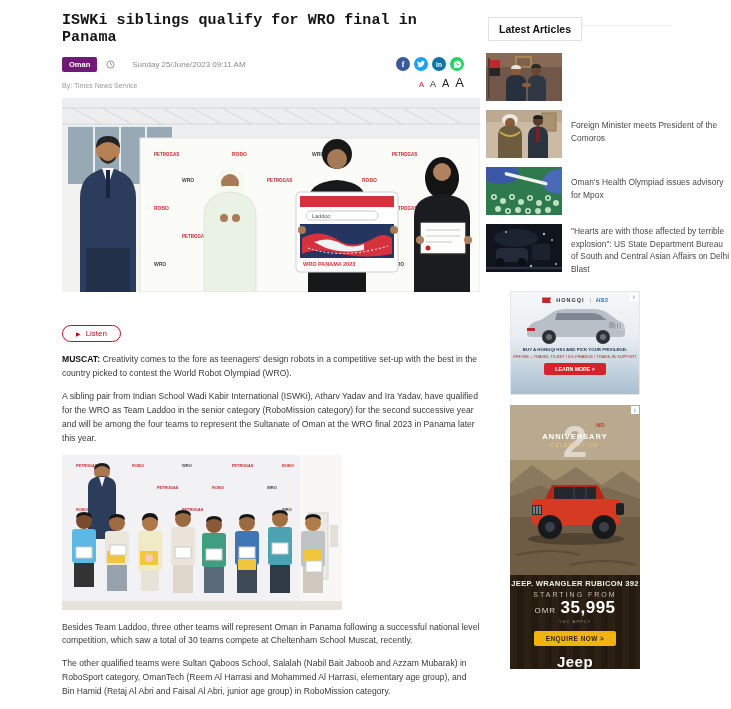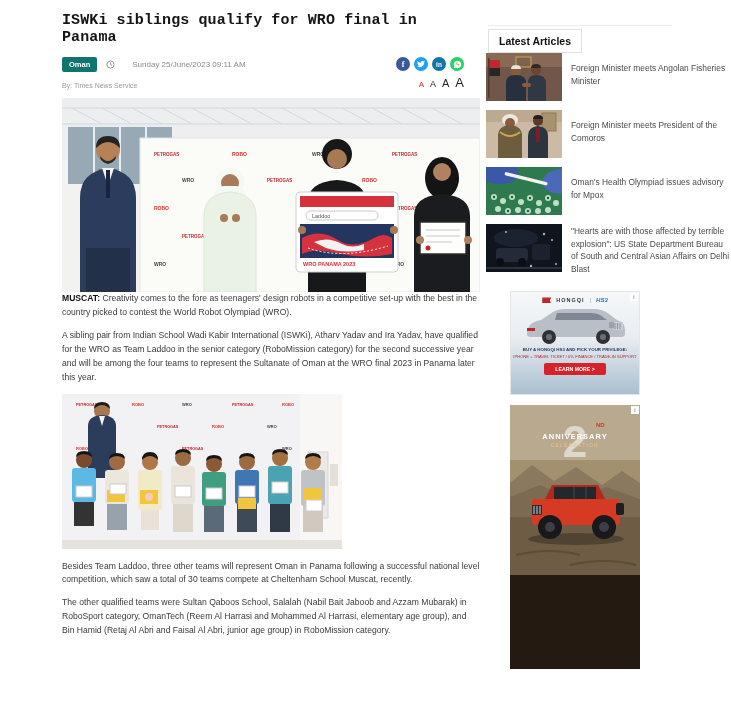--- a/index.html
+++ b/index.html
@@ -7,21 +7,21 @@
     font-family:"Liberation Sans", sans-serif; color:#333; }
   .wrap { display:flex; padding:10px 0 0 62px; }
   .main { width:418px; flex:0 0 418px; }
   .sidebar { width:251px; flex:0 0 251px; padding-left:6px; }
 
   
   h1.title { font-family:Liberation Mono, monospace; font-size:15px; font-weight:bold;
     color:#151515; margin:2px 0 11px; letter-spacing:.1px; }
   .meta-row { display:flex; justify-content:space-between; align-items:flex-start; }
   .badge-row { display:flex; align-items:center; gap:9px; }
-  .badge { background:#0f766e; color:#fff; font-size:7.5px; font-weight:bold;
+  .badge { background:#701a75; color:#fff; font-size:7.5px; font-weight:bold;
     padding:3px 7px; border-radius:2px; cursor:pointer; }
   .date { color:#8a8a8a; font-size:8px; display:flex; align-items:center; gap:17px; }
   .byline { color:#9b9b9b; font-size:7px; margin-top:10px; }
   .meta-right { display:flex; flex-direction:column; align-items:flex-end; gap:5px; margin-right:16px; }
   .social { display:flex; gap:4px; }
   .sicon { width:14px; height:14px; border-radius:50%; color:#fff; display:flex;
     align-items:center; justify-content:center; font-size:8px; font-weight:bold; cursor:pointer; }
   .fb { background:#3b5998; font-family:"Liberation Serif", serif; }
   .tw { background:#1da1f2; }
   .li { background:#0e76a8; font-size:6.5px; }
@@ -37,21 +37,21 @@
     border:1px solid #b5121b; color:#b5121b; background:#fff; border-radius:11px;
     padding:3px 13px; font-size:8px; cursor:pointer; font-family:"Liberation Sans",sans-serif; }
   .listen .play { font-size:6px; line-height:1; }
   p.body { font-size:8.6px; line-height:1.62; color:#3a3a3a; margin:0 0 9px; width:418px; }
   p.body b { color:#111; }
   .photo2 { display:block; width:280px; height:155px; margin:4px 0 11px; }
 
   
   .sb-head { position:relative; height:24px; margin:3px 0 16px; }
   .sb-line { position:absolute; top:12px; left:2px; width:184px; border-top:1px solid #ececec; }
-  .sb-title-box { position:absolute; top:16px; left:2px; background:#fff; border:1px solid #e2e2e2;
+  .sb-title-box { position:absolute; top:4px; left:2px; background:#fff; border:1px solid #e2e2e2;
     padding:5px 10px; font-size:10.5px; font-weight:bold; color:#101010; }
   .sb-item { display:flex; gap:9px; margin-bottom:9px; cursor:pointer; }
   .sb-thumb { width:76px; height:48px; flex:0 0 76px; overflow:hidden; }
   .sb-thumb svg { display:block; }
   .sb-item-title { font-size:8.4px; color:#4a4a4a; line-height:1.5; padding-top:9px; }
   .sb-item:nth-child(5) .sb-item-title { padding-top:1px; }
 
   
   .ad { position:relative; width:130px; margin-left:24px; cursor:pointer; }
   .ad1 { margin-top:16px; height:104px; background:linear-gradient(#f5f7f9 0%,#e9edf1 45%,#a9bfd0 100%);
@@ -208,20 +208,26 @@
         <g>
           <rect x="358" y="124" width="46" height="32" fill="#fdfdfb" stroke="#2b2b2b" stroke-width="1.5"></rect>
           <path d="M364 132 H398 M364 138 H398 M364 144 H390" stroke="#c9c9c9" stroke-width="1" fill="none"></path>
           <circle cx="366" cy="150" r="2.5" fill="#c0262c"></circle>
         </g>
         <circle cx="358" cy="142" r="4" fill="#b08260"></circle>
         <circle cx="406" cy="142" r="4" fill="#b08260"></circle>
       </g>
     </svg>
 
+    <div>
+      <button class="listen">
+        <span class="play">▶</span>
+        <span>Listen</span>
+      </button>
+    </div>
 
     <p class="body"><b>MUSCAT:</b> <span>Creativity comes to the fore as teenagers' design robots in a competitive set-up with the best in the country picked to contest the World Robot Olympiad (WRO).</span></p>
     <p class="body">A sibling pair from Indian School Wadi Kabir International (ISWKi), Atharv Yadav and Ira Yadav, have qualified for the WRO as Team Laddoo in the senior category (RoboMission category) for the second successive year and will be among the four teams to represent the Sultanate of Oman at the WRO final 2023 in Panama later this year.</p>
 
     <svg class="photo2" viewBox="0 0 280 155">
       <rect width="280" height="155" fill="#f2f2f4"></rect>
       <rect x="238" y="0" width="42" height="155" fill="#f8f7f5"></rect>
       <rect x="246" y="58" width="20" height="66" fill="#eceae6" stroke="#d8d5cf"></rect>
       <rect x="268" y="70" width="8" height="22" fill="#e3e0da"></rect>
       <rect y="146" width="280" height="9" fill="#e6e3dd"></rect>
@@ -332,21 +338,20 @@
             <rect x="2" y="5" width="1.5" height="40" fill="#4a3a30"></rect>
           <circle cx="30" cy="18" r="5" fill="#8a5a3a"></circle>
             <path d="M25 16 Q25 12 30 12 Q35 12 35 16 Z" fill="#e8e4dc"></path>
           <path d="M20 48 V30 Q20 22 30 22 Q40 22 40 30 V48 Z" fill="#26303e"></path>
           <circle cx="50" cy="17" r="5" fill="#6b4630"></circle>
             <path d="M45 15 Q45 11 50 11 Q55 11 55 15 Z" fill="#2a2a2a"></path>
           <path d="M42 48 V30 Q42 22 50 22 Q60 22 60 30 V48 Z" fill="#303844"></path>
           <rect x="36" y="30" width="9" height="4" rx="2" fill="#8a5a3a"></rect>
         </svg>
       </div>
-      <div class="sb-item-title">Foreign Minister meets Angolan Fisheries Minister</div>
     </div>
 
     <div class="sb-item">
       <div class="sb-thumb">
         <svg width="76" height="48" viewBox="0 0 76 48">
           <rect width="76" height="48" fill="#cdbaa4"></rect>
             <rect width="76" height="12" fill="#bda890"></rect>
           <rect x="56" y="3" width="14" height="18" fill="#a8916f" stroke="#8f7a54"></rect>
           <ellipse cx="24" cy="10" rx="8" ry="6" fill="#ece8e2"></ellipse>
             <circle cx="24" cy="13" r="5" fill="#8a5a3a"></circle>
@@ -465,15 +470,23 @@
           <rect x="22" y="94" width="88" height="26" rx="4" fill="#d63a22"></rect>
           <rect x="22" y="100" width="10" height="10" fill="#2a2d31"></rect>
           <path d="M24 101 V109 M27 101 V109 M30 101 V109" stroke="#caccce" stroke-width="1"></path>
           <circle cx="40" cy="122" r="12" fill="#17191c"></circle>
             <circle cx="40" cy="122" r="5" fill="#3c4046"></circle>
           <circle cx="94" cy="122" r="12" fill="#17191c"></circle>
             <circle cx="94" cy="122" r="5" fill="#3c4046"></circle>
           <rect x="106" y="98" width="8" height="12" rx="2" fill="#1d1f23"></rect>
         </g>
       </svg>
+      <div class="ad2-bottom">
+        <div class="ad2-model">JEEP. WRANGLER RUBICON 392</div>
+        <div class="ad2-start">STARTING FROM</div>
+        <div class="ad2-price-row"><span class="ad2-omr">OMR</span> <span class="ad2-price">35,995</span></div>
+        <div class="ad2-tc">T&amp;C APPLY</div>
+        <button class="ad2-cta">ENQUIRE NOW &gt;</button>
+        <div class="ad2-brand">Jeep</div>
+      </div>
     </div>
   </aside>
 </div>
 
 </body></html>

